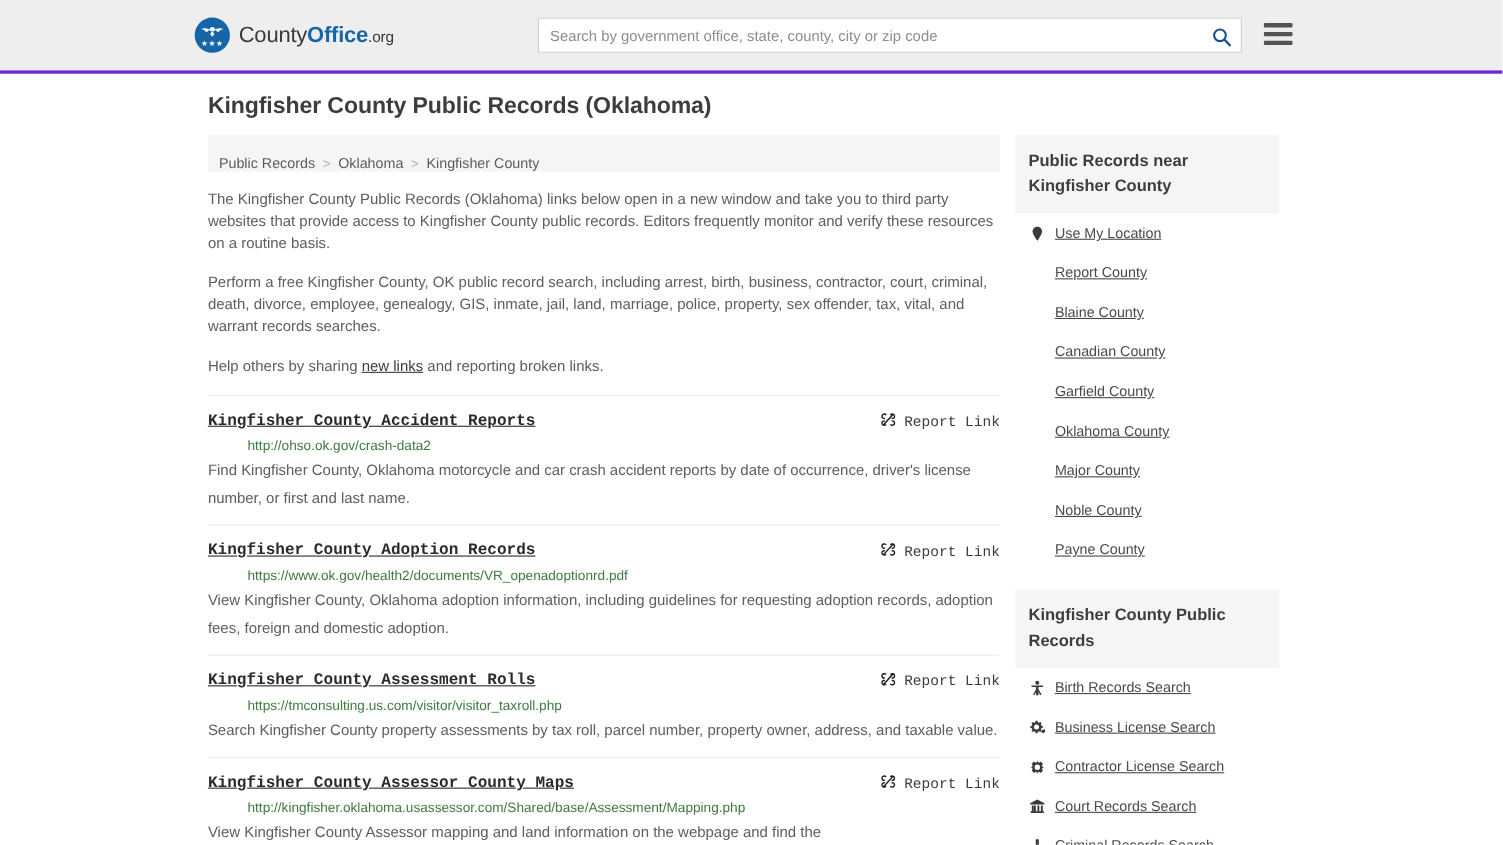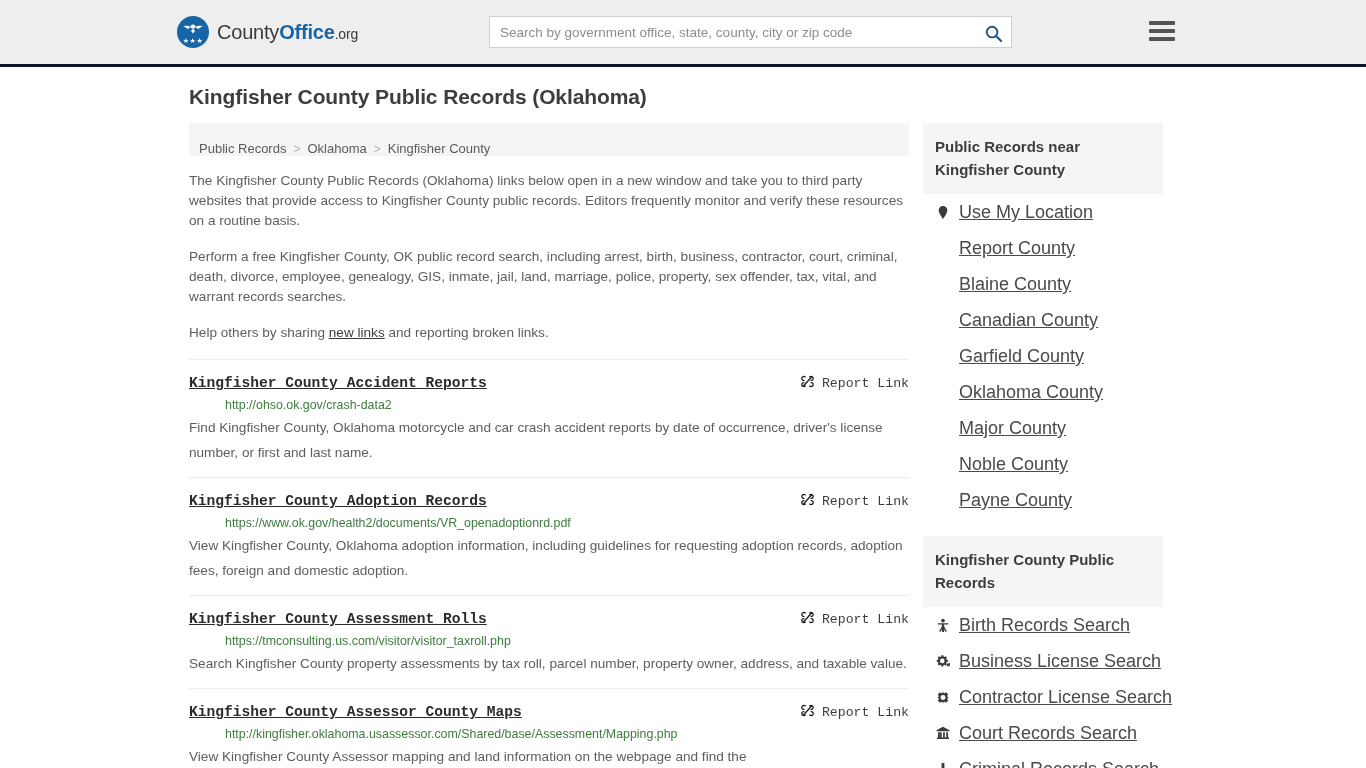--- a/index.html
+++ b/index.html
@@ -11,21 +11,21 @@
     overflow: hidden;
     background: #ffffff;
     font-family: "Liberation Sans", sans-serif;
     -webkit-font-smoothing: antialiased;
   }
 
   
   #site-header {
     height: 67px;
     background: #eeeeee;
-    border-bottom: 3px solid #0f172a;
+    border-bottom: 3px solid #6d28d9;
     position: relative;
     width: 1366px;
   }
   #header-inner {
     width: 1000px;
     margin: 0 auto;
     height: 64px;
     display: flex;
     align-items: center;
     position: relative;
@@ -80,21 +80,21 @@
     position: absolute;
     left: 306px;
     top: 16px;
     width: 648px;
     height: 32px;
     display: flex;
     align-items: center;
   }
   #search-box {
     position: relative;
-    width: 523px;
+    width: 640px;
     height: 32px;
     background: #ffffff;
     border: 1px solid #cfcfcf;
     display: flex;
     align-items: center;
   }
   #search-input {
     border: 0;
     outline: 0;
     background: transparent;
@@ -246,21 +246,21 @@
   }
   .side-list { padding: 0; margin: 0; list-style: none; }
   .side-list li {
     display: flex;
     align-items: center;
     gap: 9px;
     padding: 9px 0 9px 12px;
     line-height: 18px;
   }
   .side-list li a {
-    font-size: 18px;
+    font-size: 13px;
     color: #4a4a4a;
     text-decoration: underline;
     white-space: nowrap;
   }
   .side-ico {
     width: 15px;
     flex: 0 0 15px;
     display: flex;
     align-items: center;
     justify-content: center;

